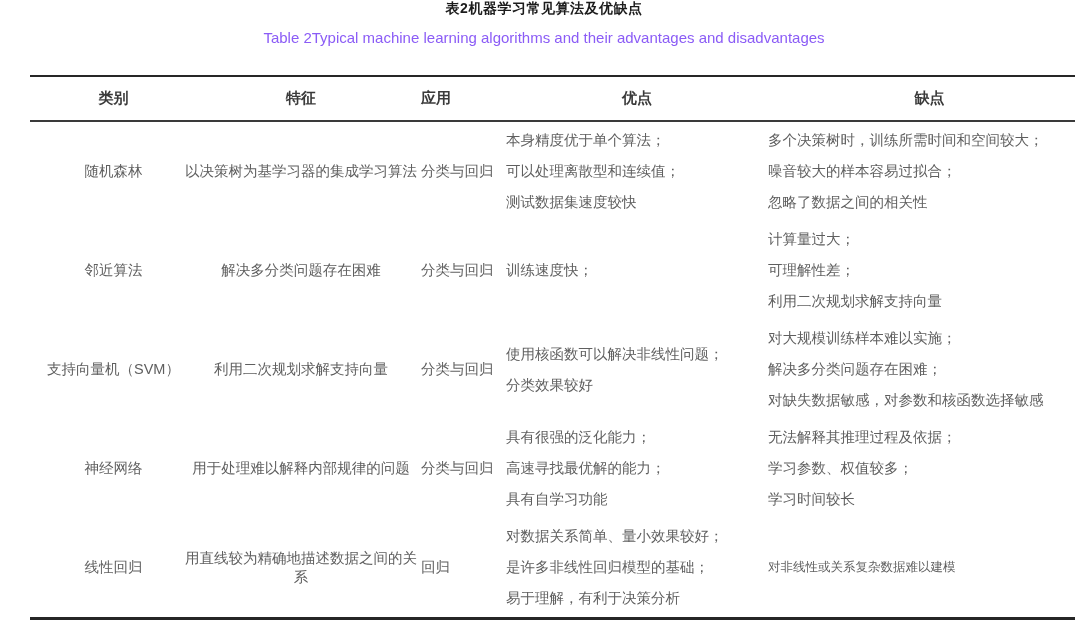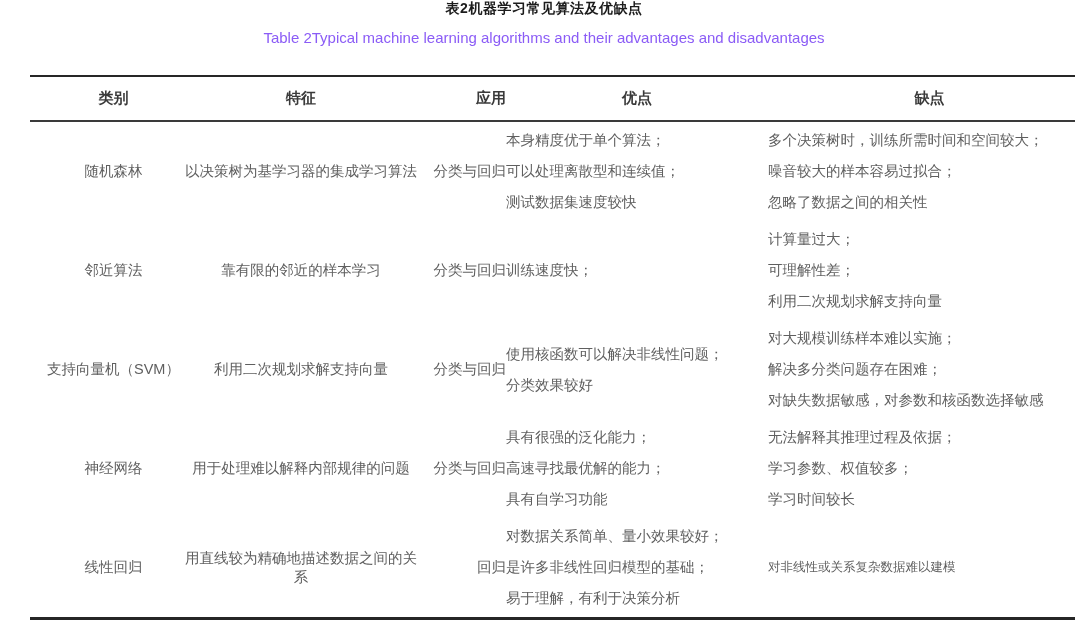--- a/index.html
+++ b/index.html
@@ -28,21 +28,21 @@
   }
   .thead {
     display: flex; align-items: center; height: 45px;
     border-bottom: 2px solid #3a3a3a;
     font-weight: bold; font-size: 15px; color: #3a3a3a;
   }
   .tr { display: flex; align-items: center; padding: 3px 0; min-height: 99px; }
   .td, .th { flex: 0 0 auto; }
   .c1 { width: 135px; text-align: center; margin-left: 16px; }
   .c2 { width: 240px; text-align: center; }
-  .c3 { width: 85px;  text-align: right; font-family: Liberation Mono, monospace; }
+  .c3 { width: 85px;  text-align: left; font-family: Liberation Mono, monospace; }
   .c4 { width: 262px; text-align: left; }
   .c5 { width: 323px; text-align: left; }
   .line { line-height: 31px; white-space: nowrap; }
   .small .line { font-size: 12.5px; }
 </style>
 </head>
 <body>
 
 <div class="titles">
   <div class="title-zh">表2机器学习常见算法及优缺点</div>
@@ -69,21 +69,21 @@
         </div>
     <div class="td c5">
           <div class="line">多个决策树时，训练所需时间和空间较大；</div>
           <div class="line">噪音较大的样本容易过拟合；</div>
           <div class="line">忽略了数据之间的相关性</div>
         </div>
   </div>
 
   <div class="tr">
     <div class="td c1">邻近算法</div>
-    <div class="td c2">靠有限的邻近的样本学习</div>
+    <div class="td c2">解决多分类问题存在困难</div>
     <div class="td c3">分类与回归</div>
     <div class="td c4">
           <div class="line">训练速度快；</div>
         </div>
     <div class="td c5">
           <div class="line">计算量过大；</div>
           <div class="line">可理解性差；</div>
           <div class="line">利用二次规划求解支持向量</div>
         </div>
   </div>

